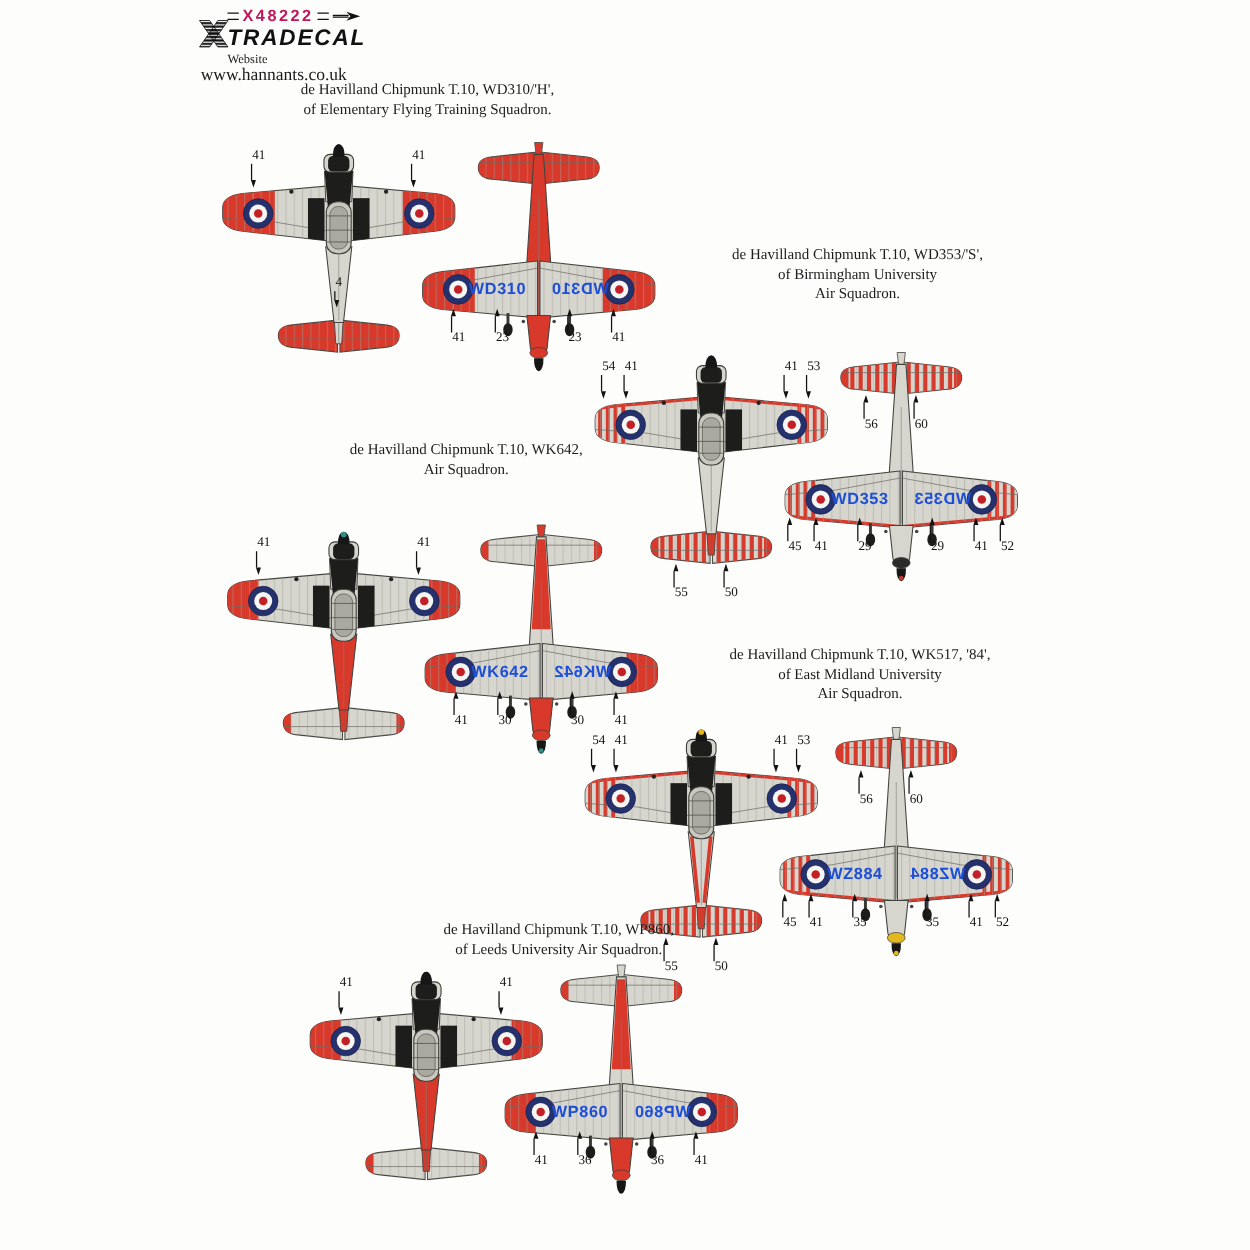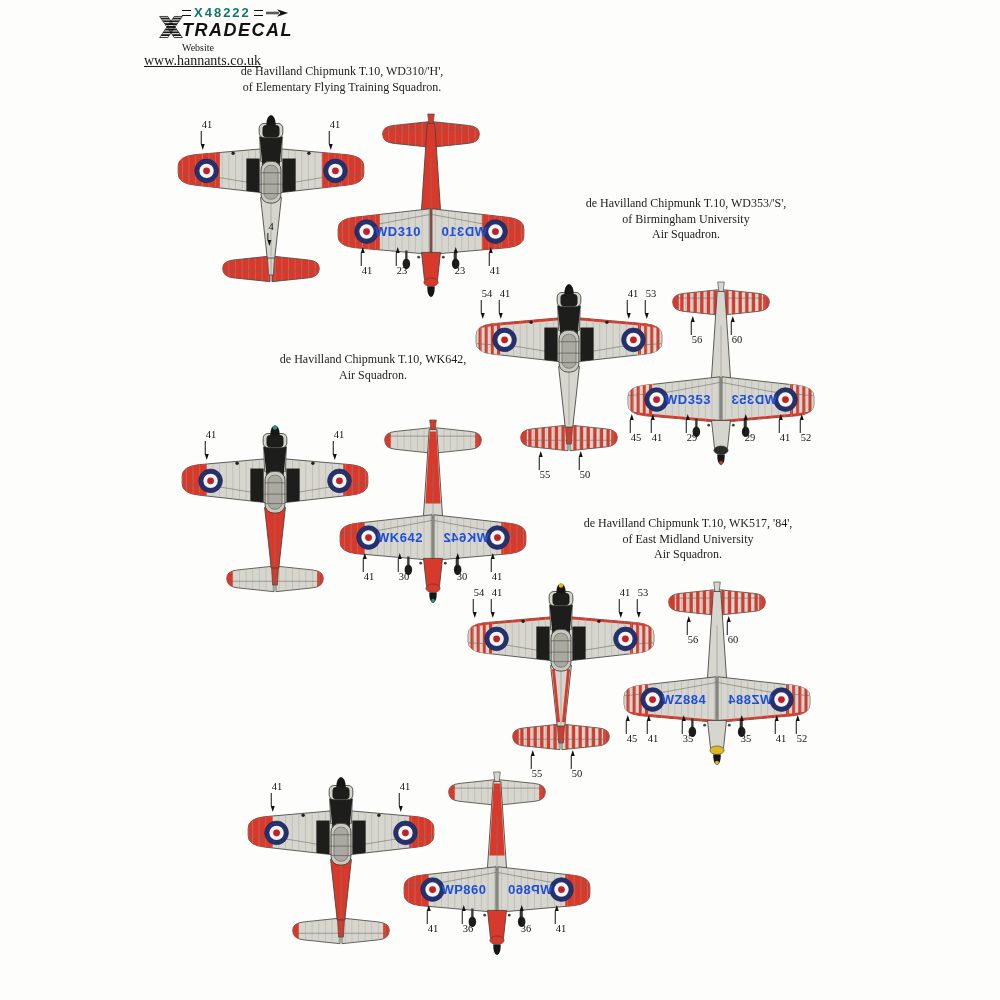--- a/index.html
+++ b/index.html
@@ -20,27 +20,27 @@
   .serial{position:absolute;transform:translate(-50%,-50%);
           font-family:"Liberation Sans",sans-serif;font-weight:bold;
           font-size:13px;letter-spacing:.5px;color:#1d4ed8;white-space:nowrap;}
   .serial.mir{transform:translate(-50%,-50%) scaleX(-1);}
   
   .brand{position:absolute;left:158px;top:5px;width:150px;}
   .brand-x{position:absolute;left:0;top:9px;}
   .brand-rows{margin-left:24px;}
   .code-row{display:flex;align-items:center;gap:3px;
             font-family:"Liberation Sans",sans-serif;font-weight:bold;
-            font-size:13px;letter-spacing:2px;color:#0f766e;}
+            font-size:13px;letter-spacing:2px;color:#be185d;}
   .code-dash{display:inline-block;width:9px;height:4px;
              border-top:1.5px solid #111;border-bottom:1.5px solid #111;}
   .brand-name{font-family:"Liberation Sans",sans-serif;font-weight:bold;
               font-style:italic;font-size:18px;letter-spacing:1.5px;color:#111;}
   .site-label{font-size:10px;margin-top:1px;width:130px;}
-  .site-url{text-align:left;font-size:14px;width:150px;margin-left:-14px;text-decoration:underline;}
+  .site-url{text-align:center;font-size:14px;width:150px;margin-left:-14px;}
 </style>
 </head>
 <body>
 
 <div class="sheet">
 
 <svg width="0" height="0" style="position:absolute" aria-hidden="true">
 <defs>
   <pattern id="ribs" width="7" height="7" patternUnits="userSpaceOnUse">
     <path d="M0.5,0 V7" stroke="#9f9f97" stroke-width="0.7"></path>
@@ -486,20 +486,24 @@
       <span class="s"></span>
       <span class="n">52</span>
     </div>
 
 <svg class="plane" style="left:232px;top:776px;--tipbase:#d8392a;--rear:#d8392a;--fin:#d8392a;--tailtip:#d8392a" width="218" height="180" viewBox="0 0 230 190">
       <use href="#plane-top"></use>
     </svg>
 <svg class="plane" style="left:388px;top:768px;--tipbase:#d8392a;--rearband:#d8392a;--nosecone:#d8392a;--nosecap:#d8392a;--tailtip:#d8392a" width="218" height="190" viewBox="0 0 230 200">
       <use href="#plane-bot"></use>
     </svg>
+<div class="caption" style="left:447px;top:736px">
+  <div>de Havilland Chipmunk T.10, WP860,</div>
+  <div>of Leeds University Air Squadron.</div>
+</div>
 <div class="serial" style="left:464px;top:889px">WP860</div>
 <div class="serial mir" style="left:530px;top:889px">WP860</div>
 <div class="co down" style="left:277px;top:782px">
       <span class="n">41</span>
       <span class="s"></span>
       <span class="h"></span>
     </div>
 <div class="co down" style="left:405px;top:782px">
       <span class="n">41</span>
       <span class="s"></span>

